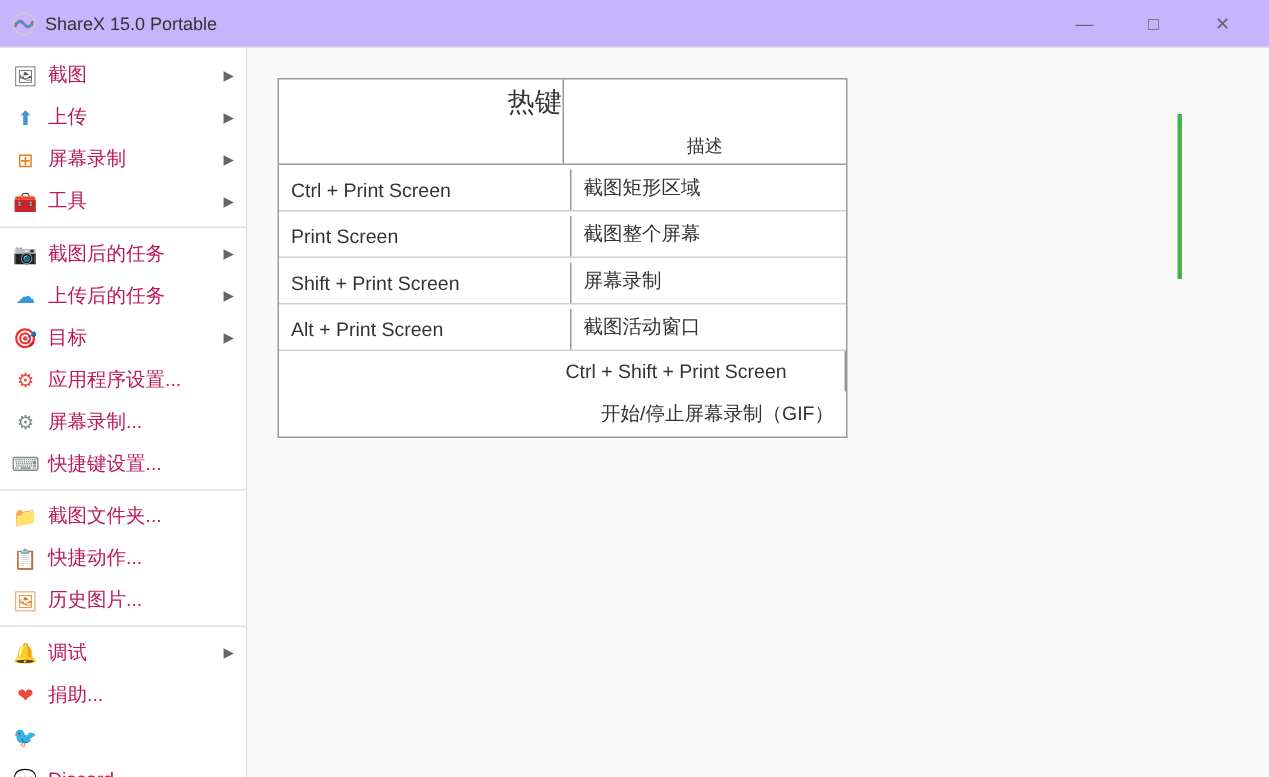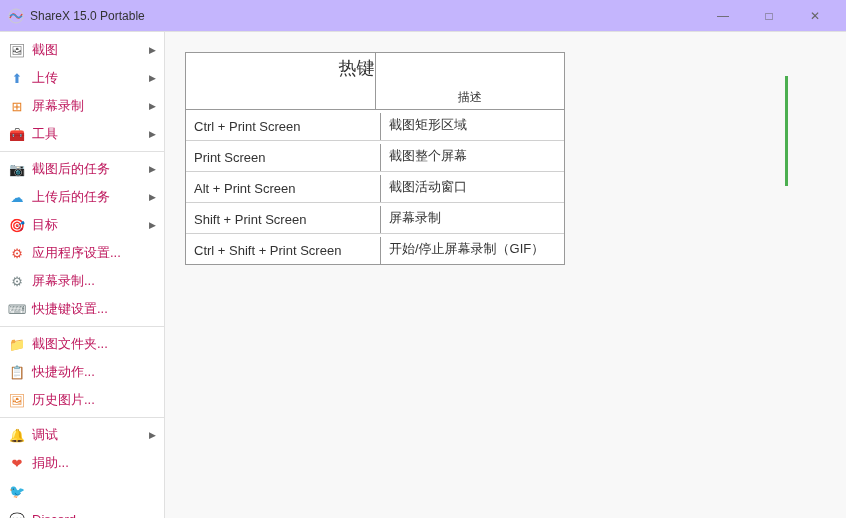--- a/index.html
+++ b/index.html
@@ -139,20 +139,21 @@
       margin-top: 33px;
     }
 
     .popup-row {
       display: flex;
       border-bottom: 1px solid #d0d0d0;
       align-items: flex-end;
     }
     .popup-row:last-child {
       border-bottom: none;
+      flex-direction: column;
     }
     .popup-row-hotkey {
       width: 195px;
       padding: 6px 8px;
       font-size: 13px;
       color: #333;
       border-right: 1px solid #999;
       flex-shrink: 0;
     }
     .popup-row-desc {
@@ -294,26 +295,26 @@
       <div id="popup-rows">
           <div class="popup-row">
             <div class="popup-row-hotkey">Ctrl + Print Screen</div>
             <div class="popup-row-desc">截图矩形区域</div>
           </div>
           <div class="popup-row">
             <div class="popup-row-hotkey">Print Screen</div>
             <div class="popup-row-desc">截图整个屏幕</div>
           </div>
           <div class="popup-row">
+            <div class="popup-row-hotkey">Shift + Print Screen</div>
+            <div class="popup-row-desc">屏幕录制</div>
+          </div>
+          <div class="popup-row">
             <div class="popup-row-hotkey">Alt + Print Screen</div>
             <div class="popup-row-desc">截图活动窗口</div>
-          </div>
-          <div class="popup-row">
-            <div class="popup-row-hotkey">Shift + Print Screen</div>
-            <div class="popup-row-desc">屏幕录制</div>
           </div>
           <div class="popup-row">
             <div class="popup-row-hotkey">Ctrl + Shift + Print Screen</div>
             <div class="popup-row-desc">开始/停止屏幕录制（GIF）</div>
           </div>
         </div>
     </div>
 
     <div style="position:absolute; top:44px; right:58px; width:3px; height:22px; background:#4caf50;"></div>
     <div style="position:absolute; top:66px; right:58px; width:3px; height:22px; background:#4caf50;"></div>

